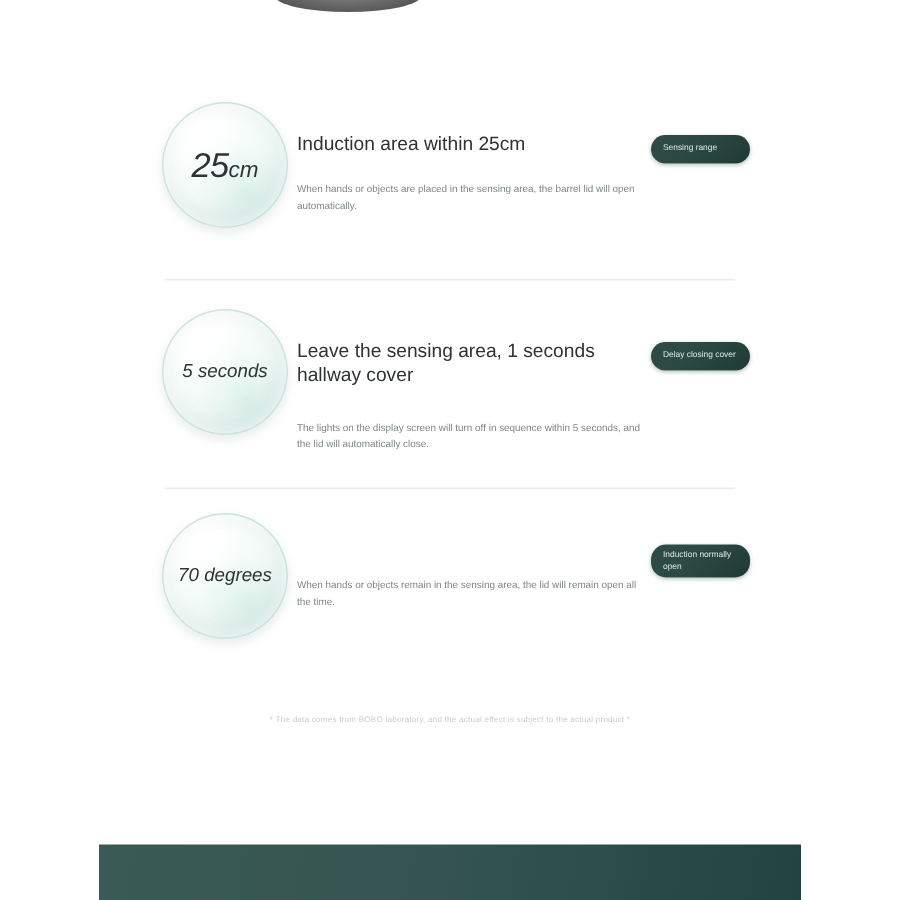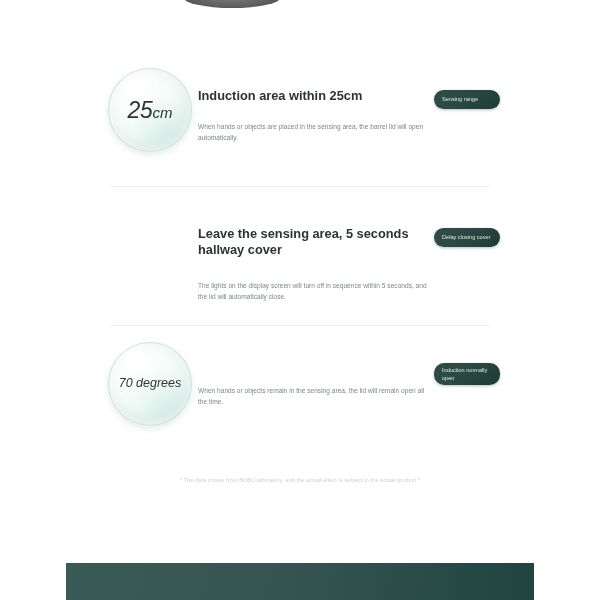--- a/index.html
+++ b/index.html
@@ -106,21 +106,21 @@
     position: absolute;
     left: 94px;
     top: 20px;
     width: 230px;
   }
   .feature-title {
     font-size: 12.8px;
     color: #2d3234;
     line-height: 1.25;
     margin: 0;
-    font-weight: bold;
+    font-weight: normal;
   }
   .feature-desc {
     margin: 0;
     margin-top: 17px;
     font-size: 6.6px;
     line-height: 1.7;
     color: #7e8689;
   }
   .row-1 .feature-desc { margin-top: 22px; }
   .row-2 .feature-desc { margin-top: 23px; }
@@ -190,22 +190,25 @@
       <div class="bubble-label big"><span>25</span><span class="unit">cm</span></div>
     </div>
     <div class="feature-text">
       <h2 class="feature-title">Induction area within 25cm</h2>
       <p class="feature-desc">When hands or objects are placed in the sensing area, the barrel lid will open automatically.</p>
     </div>
     <div class="badge">Sensing range</div>
   </div>
 
   <div class="feature-row row-1">
+    <div class="bubble">
+      <div class="bubble-label small">5 seconds</div>
+    </div>
     <div class="feature-text">
-      <h2 class="feature-title">Leave the sensing area, 5 seconds hallway cover</h2>
+      <h2 class="feature-title">Leave the sensing area, 1 seconds hallway cover</h2>
       <p class="feature-desc">The lights on the display screen will turn off in sequence within 5 seconds, and the lid will automatically close.</p>
     </div>
     <div class="badge">Delay closing cover</div>
   </div>
 
   <div class="feature-row row-2">
     <div class="bubble">
       <div class="bubble-label small">70 degrees</div>
     </div>
     <div class="feature-text">

